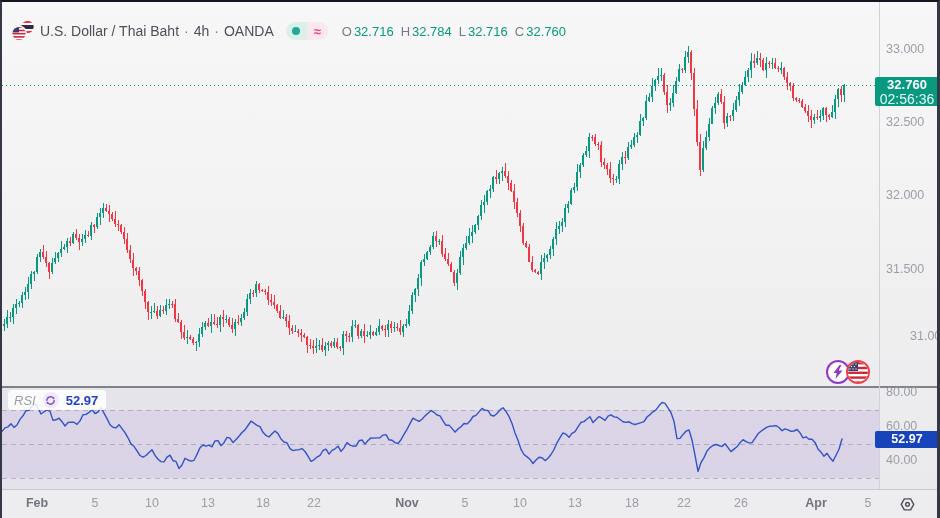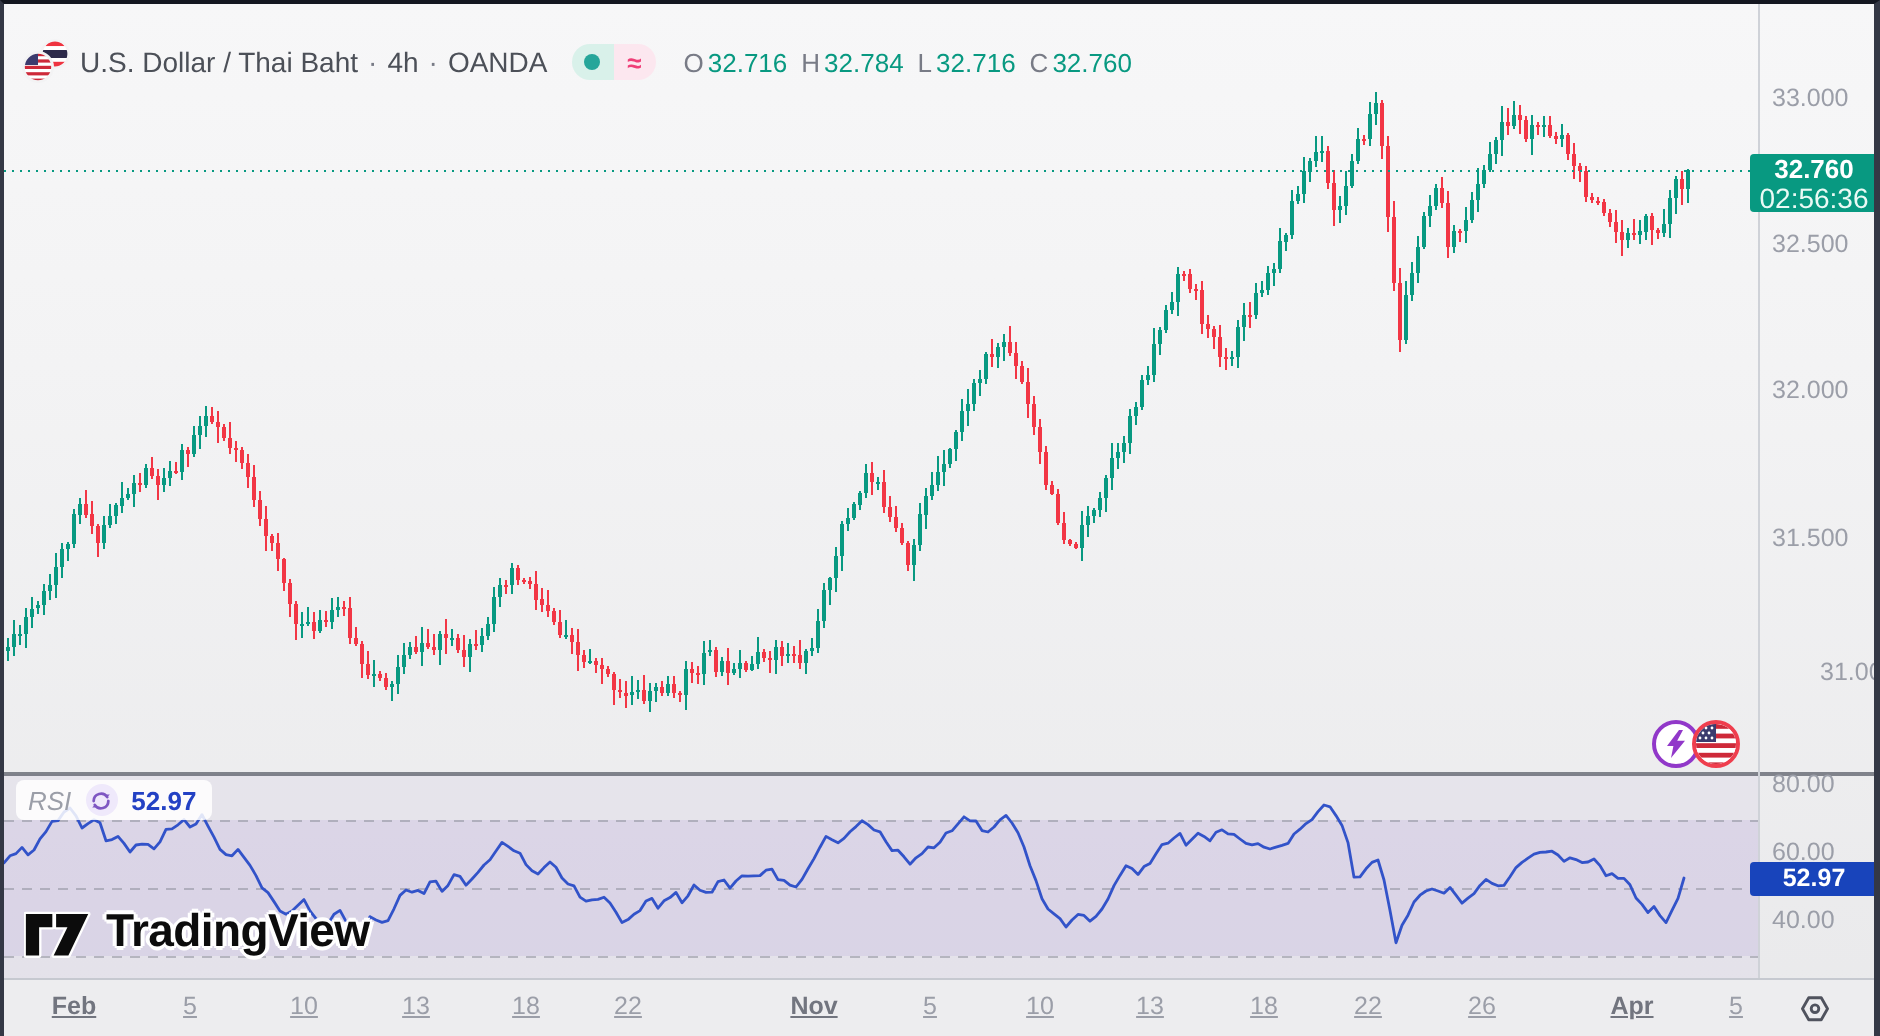--- a/index.html
+++ b/index.html
@@ -26,21 +26,21 @@
   .pill-pink{width:21px;background:#fce7ef;color:#ef3e77;font-weight:bold;font-size:13px;}
   .dot{width:8px;height:8px;border-radius:50%;background:#26a69a;}
   .ohlc{display:flex;align-items:center;gap:7px;font-size:13px;margin-left:6px;}
   .ohlc .lt{color:#787b86;}
   .ohlc .vl{color:#089981;margin-left:-5px;}
 
   
   .price-axis{position:absolute;left:878px;top:0;width:62px;height:487px;}
   .tick{position:absolute;left:6px;font-size:12.5px;color:#9b9ea8;}
   .time-axis{position:absolute;left:0;top:487px;width:878px;height:31px;}
-  .ttick{position:absolute;top:7px;transform:translateX(-50%);font-size:12.5px;color:#9b9ea8;text-decoration:underline;}
+  .ttick{position:absolute;top:7px;transform:translateX(-50%);font-size:12.5px;color:#9b9ea8;}
   .ttick.major{color:#72757f;font-weight:bold;}
 
   
   .price-badge{position:absolute;left:873px;top:75px;width:64px;height:29px;background:#089981;color:#fff;
     border-radius:2px;text-align:center;line-height:14px;padding-top:1px;}
   .price-badge .pv{font-size:13px;font-weight:bold;}
   .price-badge .cd{font-size:14px;color:#eafaf5;}
   .rsi-badge{position:absolute;left:873px;top:429px;width:64px;height:17px;background:#1844bb;color:#fff;
     border-radius:2px;text-align:center;font-size:12.5px;font-weight:bold;line-height:17px;}
 
@@ -776,23 +776,14 @@
     </svg>
   </div>
 
   <div class="gear">
     <svg width="19" height="19" viewBox="0 0 20 20">
       <path d="M10 2.2 15.8 5.5 15.8 12.1 10 15.4 4.2 12.1 4.2 5.5 Z" transform="rotate(90 10 8.8)" fill="none" stroke="#50535e" stroke-width="1.5" stroke-linejoin="round"></path>
       <circle cx="10" cy="8.8" r="2" fill="none" stroke="#50535e" stroke-width="1.5"></circle>
     </svg>
   </div>
 
-  <div class="watermark">
-    <svg width="34" height="27" viewBox="0 0 36 28">
-      <g stroke="#fff" stroke-width="2.5" paint-order="stroke" stroke-linejoin="round">
-        <path d="M1 5 h14 v7 h-7 v15 h-7 z" fill="#0c0c0c"></path>
-        <path d="M17 5 h17 l-10.5 22 h-7.8 l7.3 -15 h-6 z" fill="#0c0c0c"></path>
-      </g>
-    </svg>
-    <span class="wm-text">TradingView</span>
-  </div>
 
 </div>
 
 </body></html>

